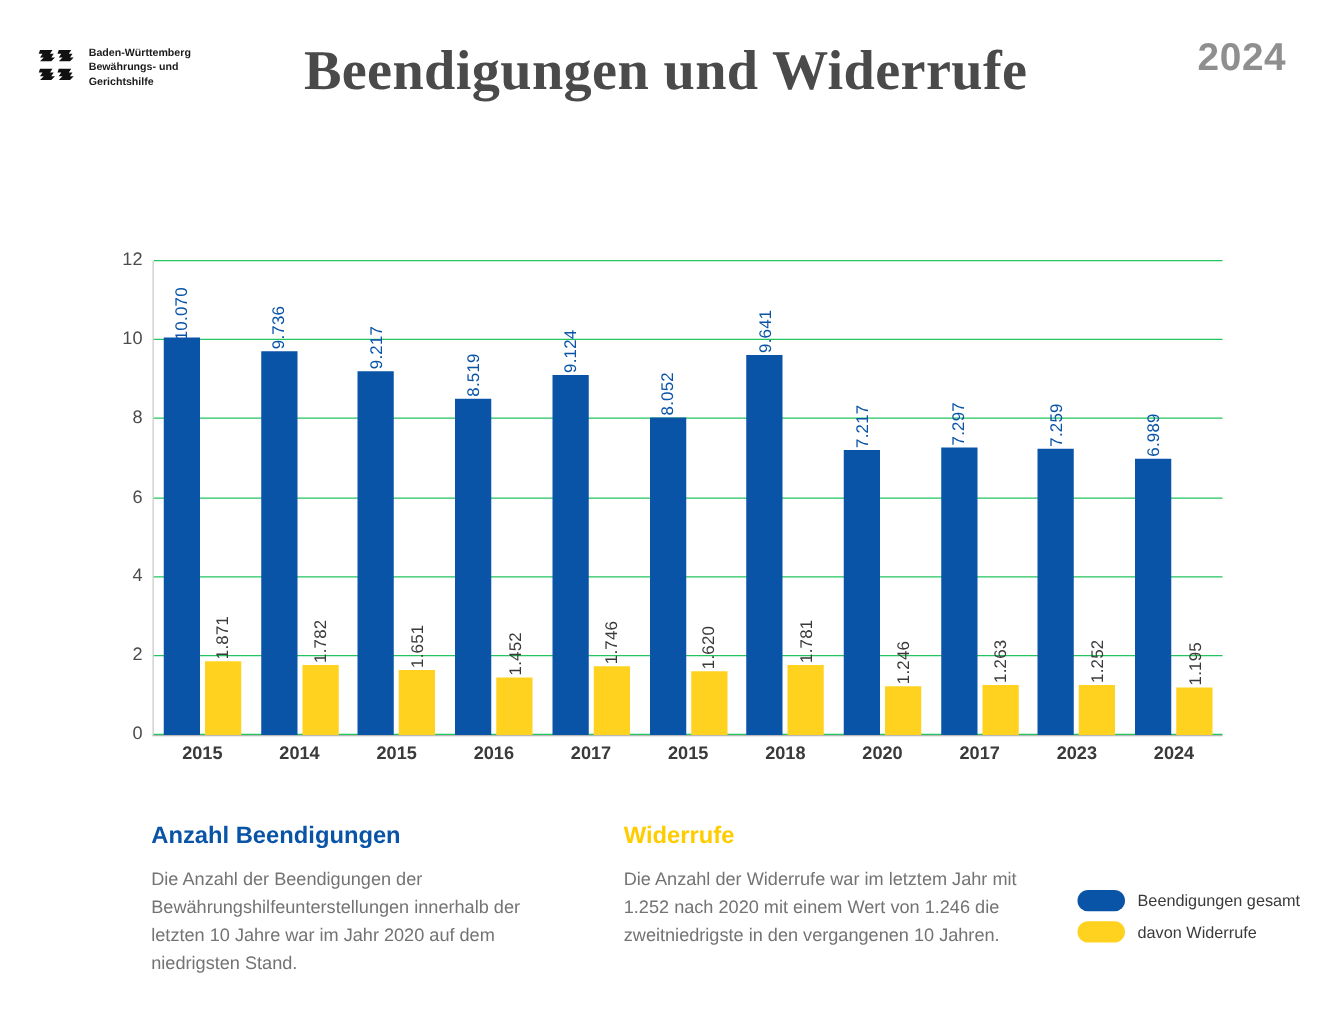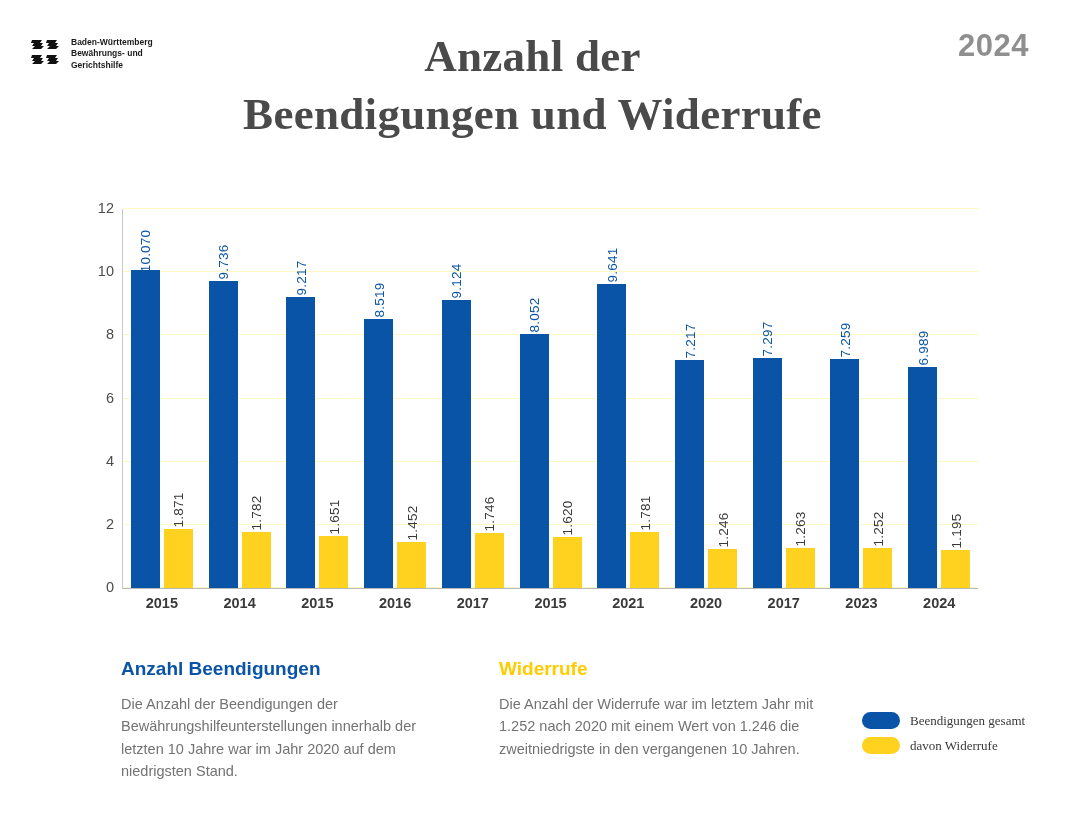--- a/index.html
+++ b/index.html
@@ -82,21 +82,21 @@
     right: 0;
     bottom: 26px;
     border-left: 1px solid #c9c9c9;
     border-bottom: 1px solid #b9b9b9;
   }
   .gridline {
     position: absolute;
     left: 0;
     right: 0;
     height: 1px;
-    background: #fef9c3;
+    background: #22c55e;
   }
   .ytick {
     position: absolute;
     right: 100%;
     transform: translateY(-50%);
     margin-right: 9px;
     font-size: 14.5px;
     color: #4c4c4c;
     white-space: nowrap;
   }
@@ -180,21 +180,20 @@
     font-size: 14.5px;
     line-height: 1.55;
     color: #737373;
   }
 
   .legend {
     position: absolute;
     right: 18px;
     top: 712px;
     width: 185px;
-    font-family: Liberation Serif, serif;
   }
   .legend-row {
     display: flex;
     align-items: center;
     gap: 10px;
     margin-bottom: 8px;
   }
   .swatch {
     width: 38px;
     height: 17px;
@@ -221,21 +220,20 @@
         <path d="M17 19 h10 l-2 3 h3 l-2 3 h3 l-3 3 h-9 l3 -3 h-3 l2 -3 h-3 z"></path>
       </g>
     </svg>
   </span>
   <span class="logo-text">Baden-Württemberg
 Bewährungs- und
 Gerichtshilfe</span>
 </div>
 
 <div class="title-wrap">
-  <div class="title-line">Anzahl der</div>
   <div class="title-line">Beendigungen und Widerrufe</div>
 </div>
 
 <div class="year-badge">2024</div>
 
 <div class="chart-area">
   <div class="plot">
     <div id="gridlines">
         <div class="gridline" style="bottom: 0%;">
           <span class="ytick">0</span>
@@ -328,21 +326,21 @@
         </div>
         <div class="group">
           <div class="bars">
             <div class="bar primary" style="height: 80.3417%;">
               <span class="bar-label outside" style="bottom: calc(100% + 4px); transform-origin: center center; transform: translateX(-50%) translateY(-50%) rotate(-90deg); left: 50%; color: rgb(10, 84, 168);">9.641</span>
             </div>
             <div class="bar secondary" style="height: 14.8417%;">
               <span class="bar-label" style="bottom: calc(100% + 4px); transform: translateX(-50%) translateY(-50%) rotate(-90deg); left: 50%;">1.781</span>
             </div>
           </div>
-          <div class="xtick">2021</div>
+          <div class="xtick">2018</div>
         </div>
         <div class="group">
           <div class="bars">
             <div class="bar primary" style="height: 60.1417%;">
               <span class="bar-label outside" style="bottom: calc(100% + 4px); transform-origin: center center; transform: translateX(-50%) translateY(-50%) rotate(-90deg); left: 50%; color: rgb(10, 84, 168);">7.217</span>
             </div>
             <div class="bar secondary" style="height: 10.3833%;">
               <span class="bar-label" style="bottom: calc(100% + 4px); transform: translateX(-50%) translateY(-50%) rotate(-90deg); left: 50%;">1.246</span>
             </div>
           </div>

